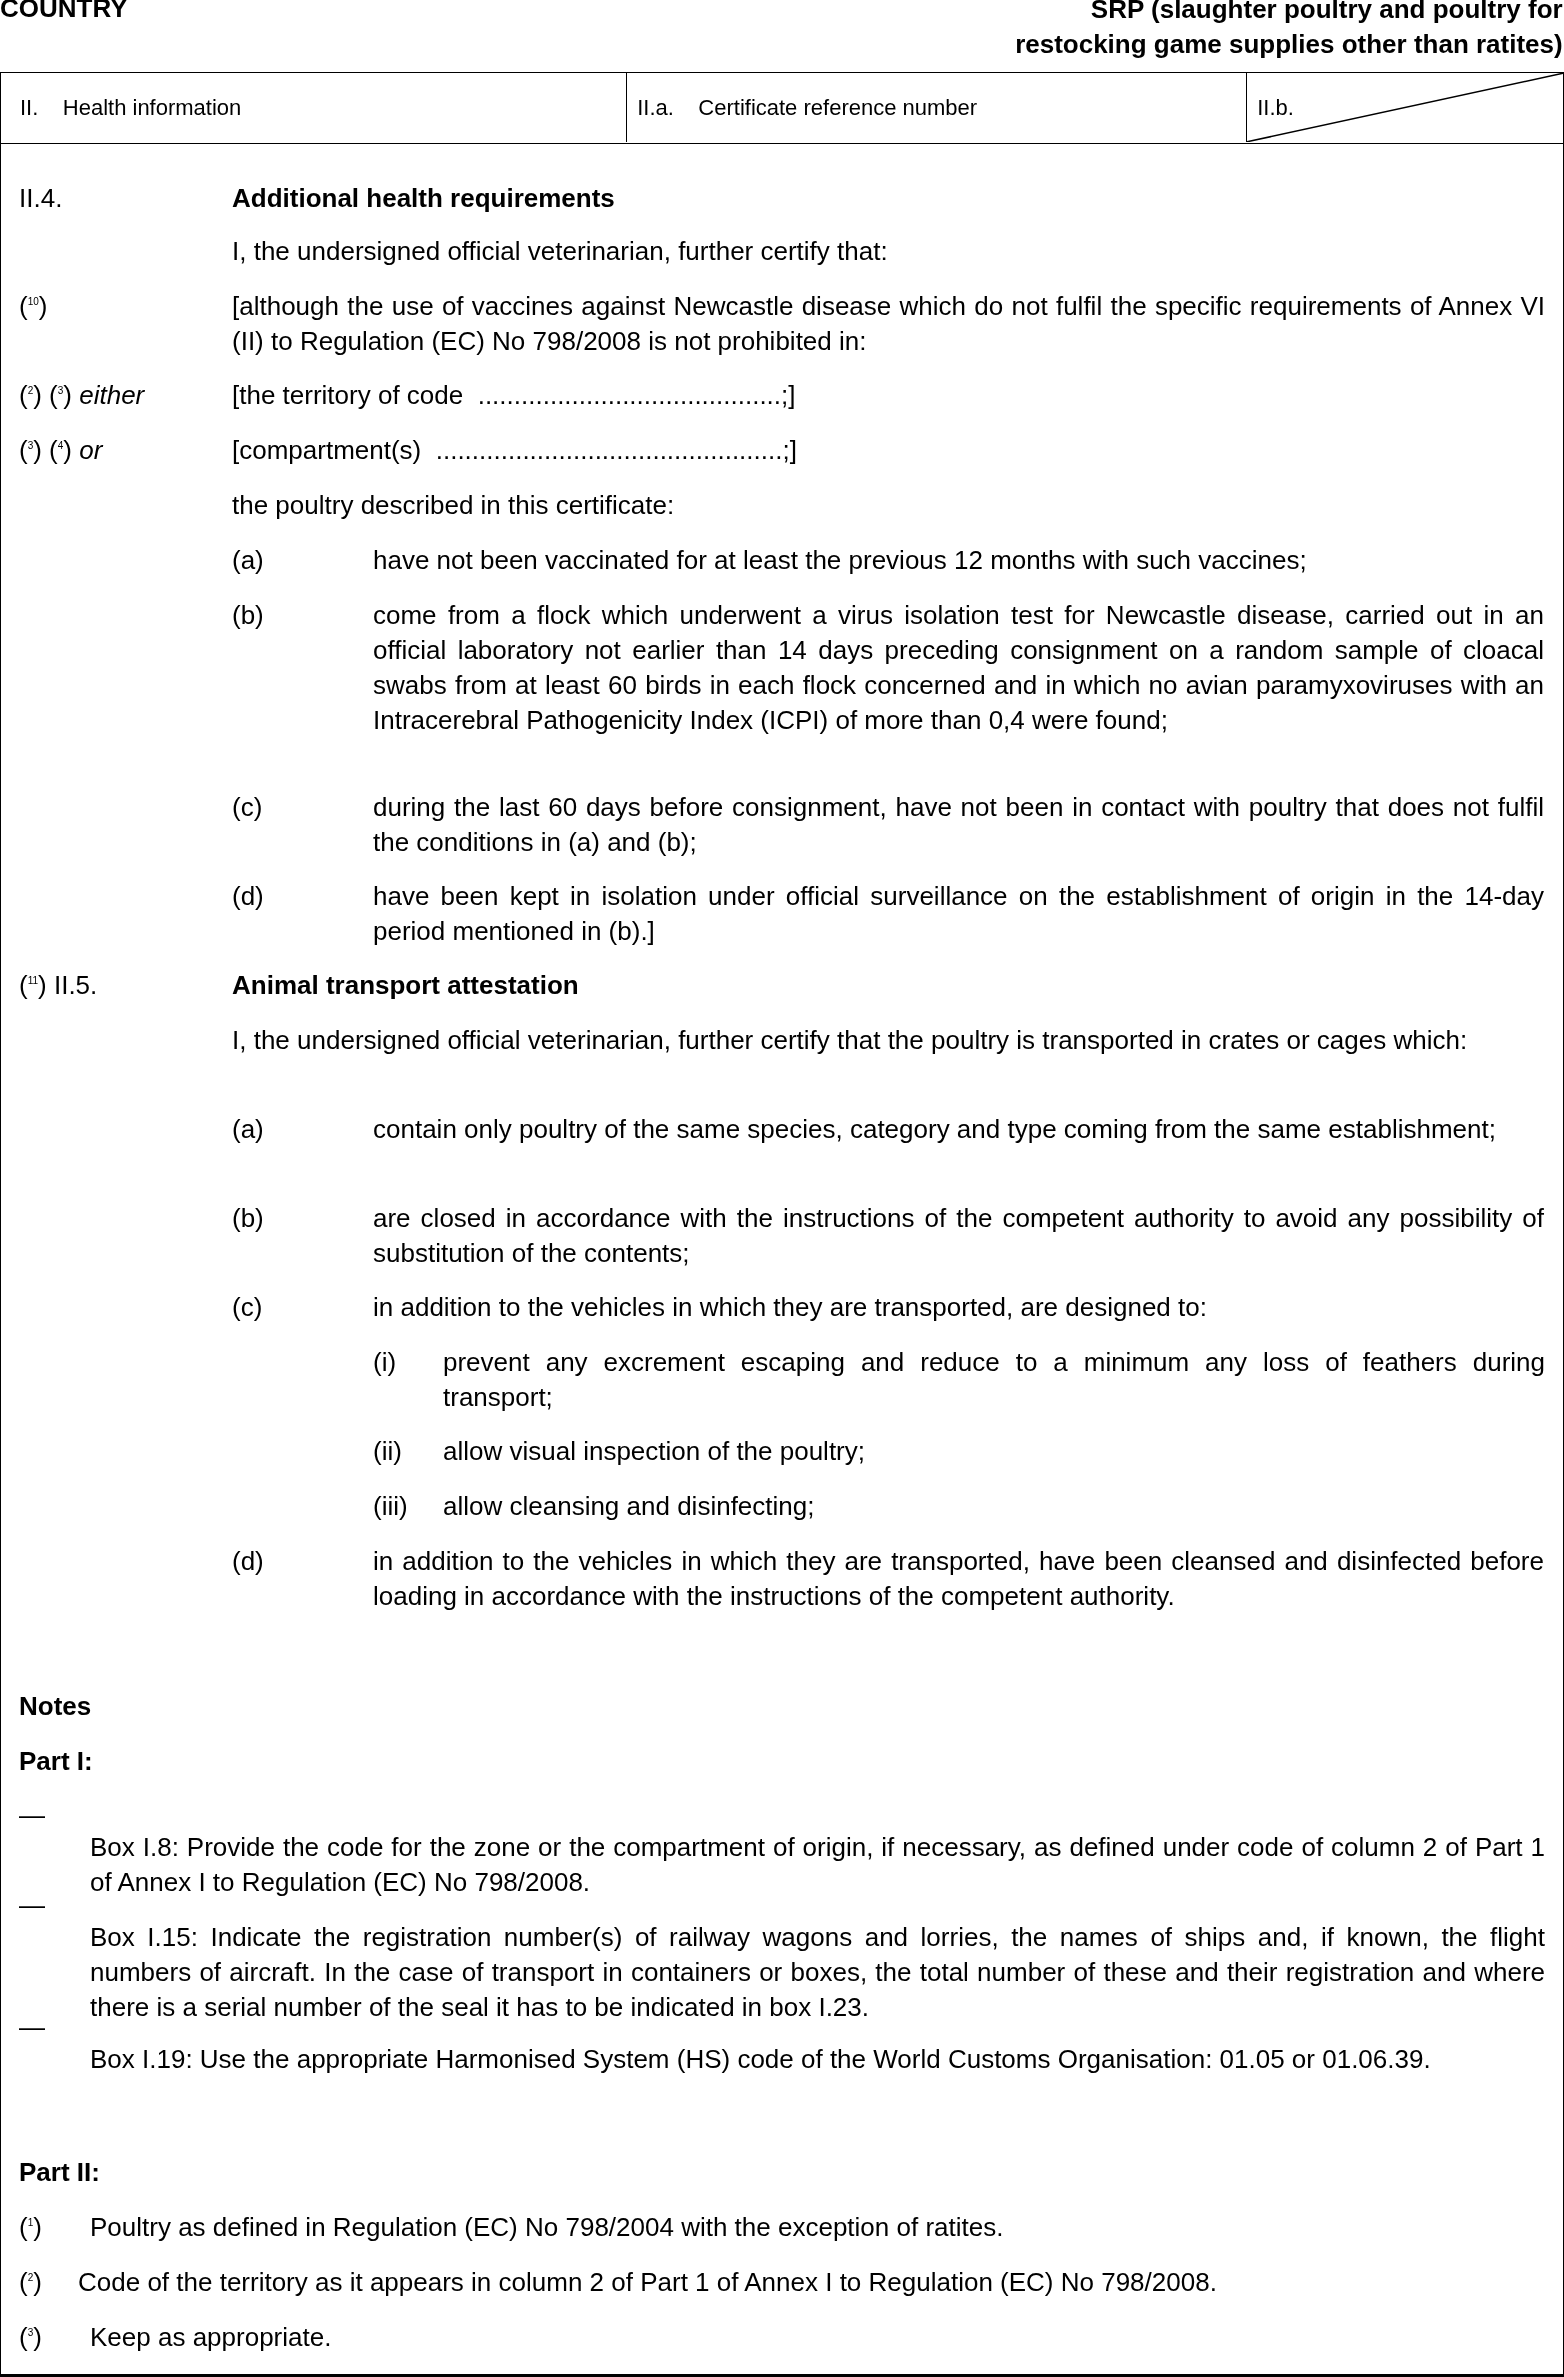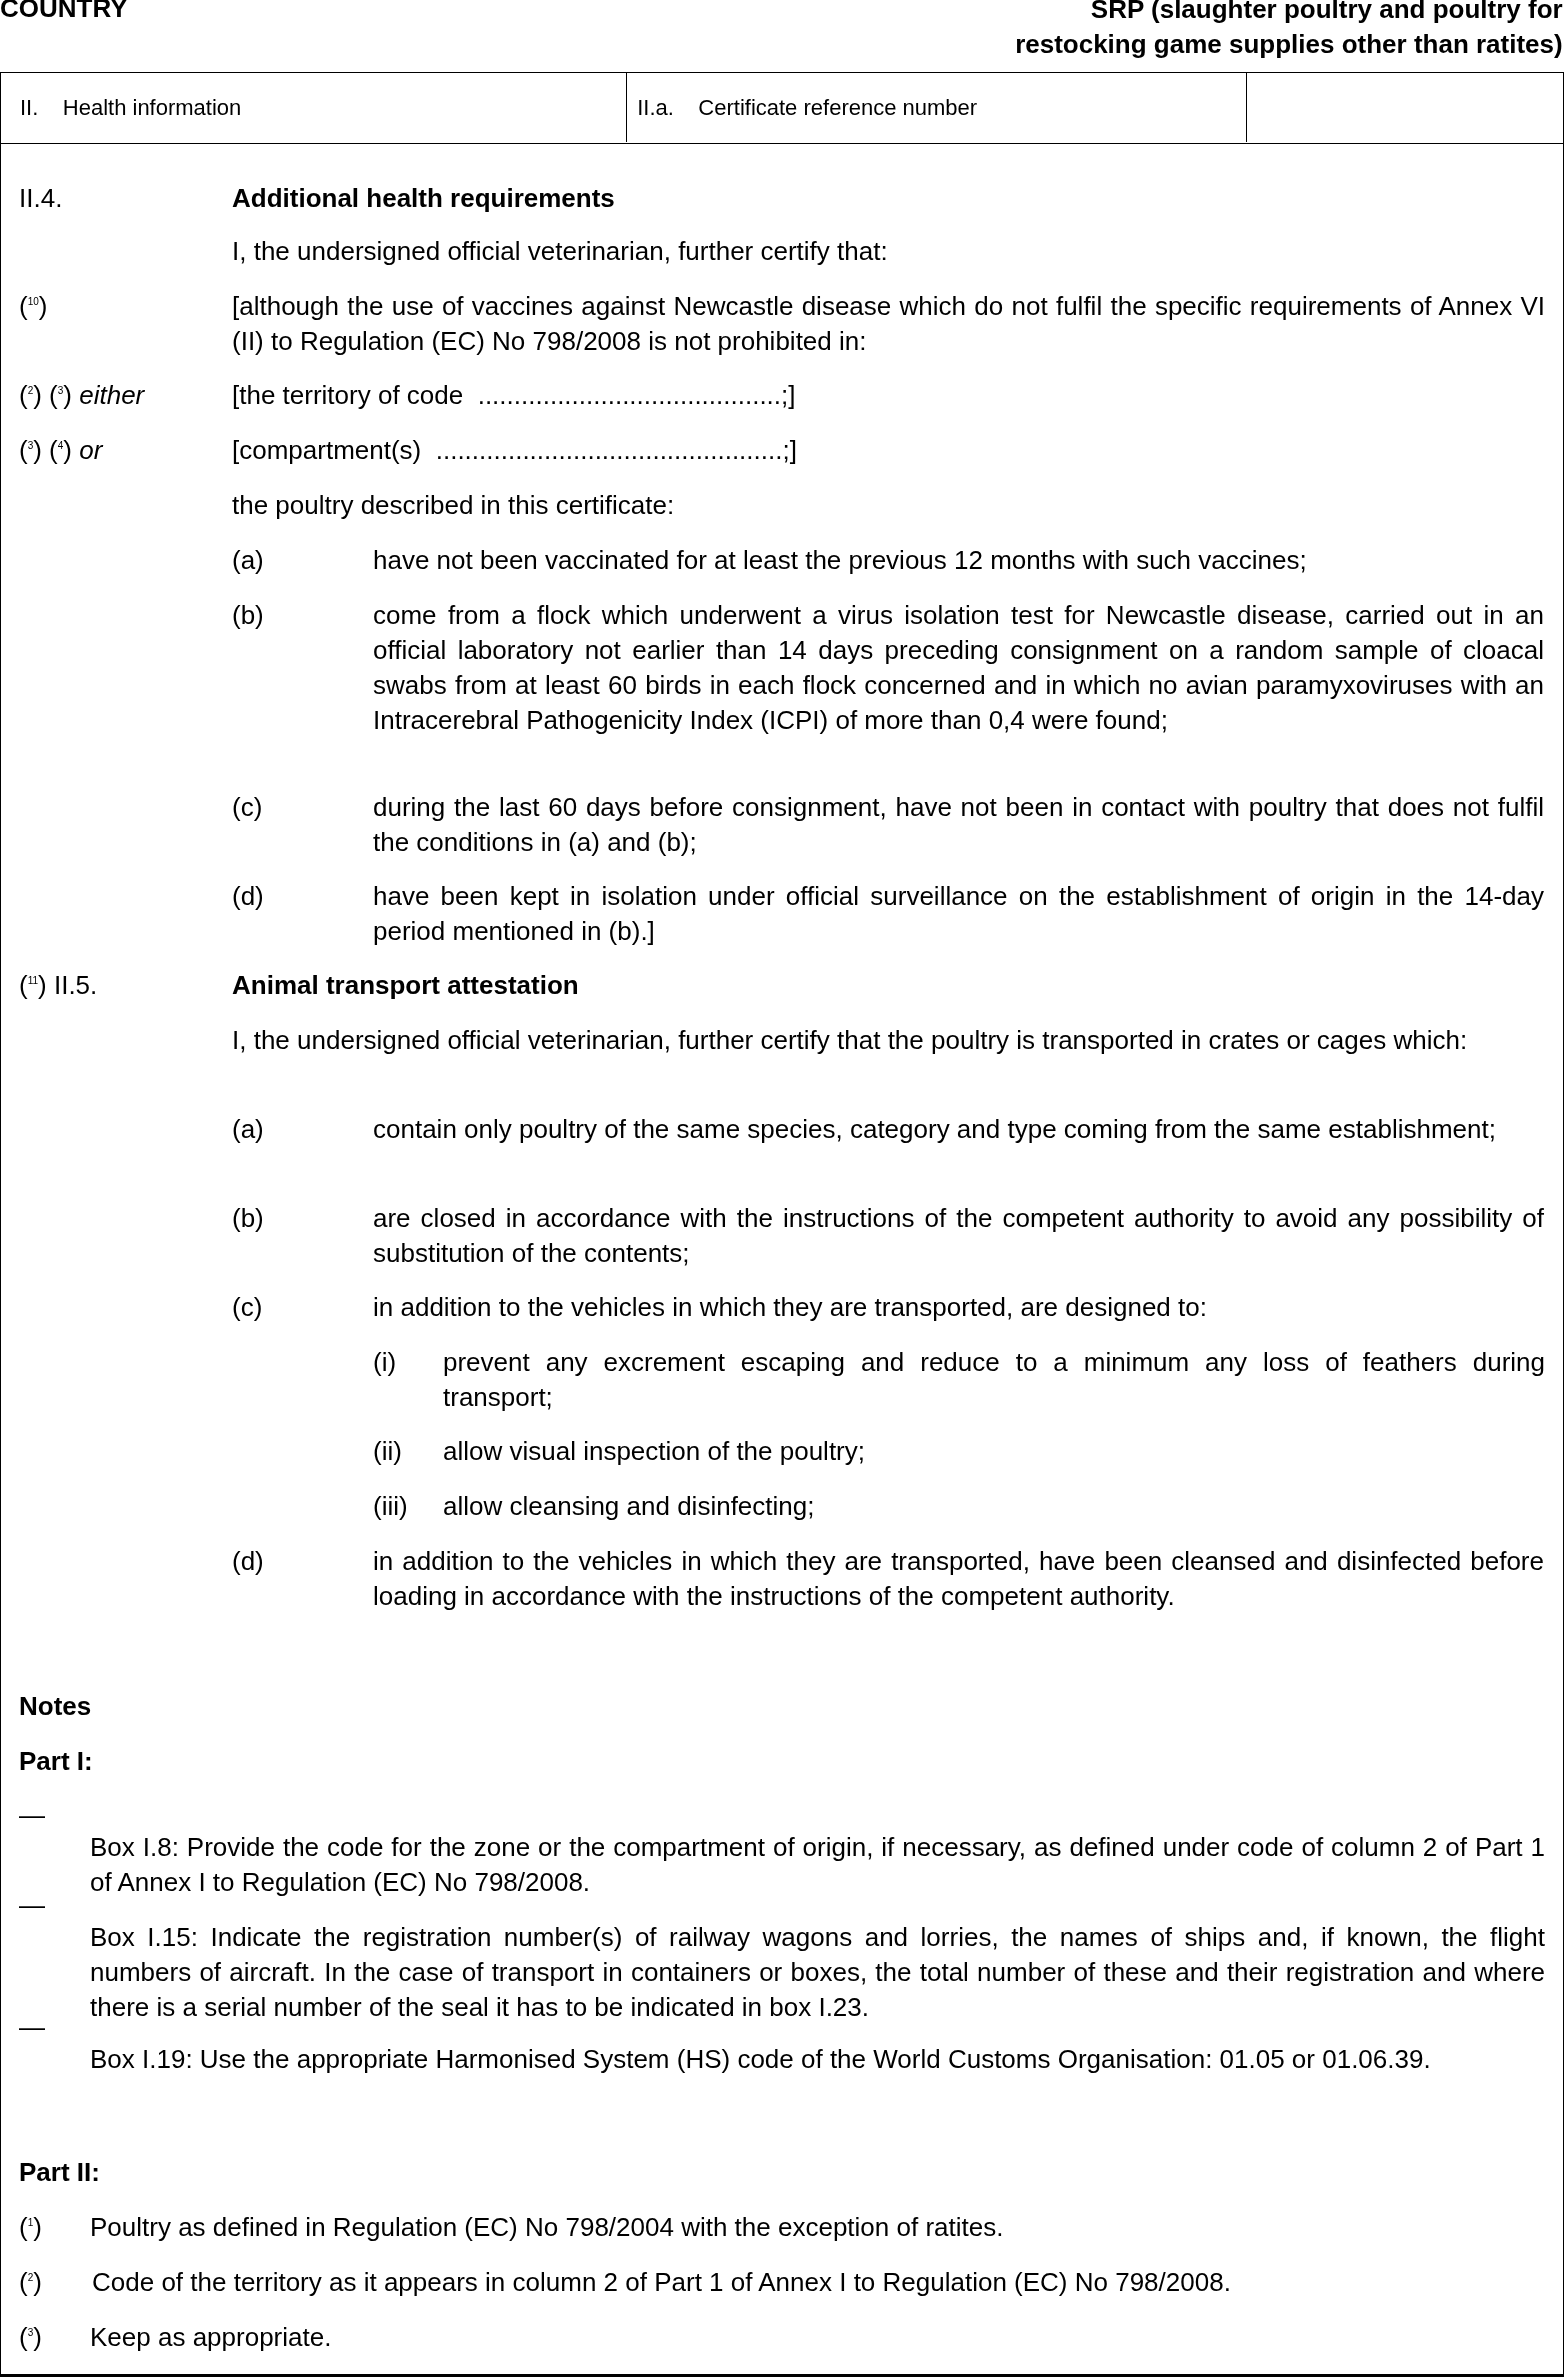--- a/index.html
+++ b/index.html
@@ -45,20 +45,26 @@
 </div>
 
 <div id="header-box">
   <div class="hcell" id="hc1">
     <span class="lbl" style="left:19px">
       <span style="white-space:pre">II.    Health information</span>
     </span>
   </div>
   <div class="hcell" id="hc2">
     <span class="lbl" style="left:10.2px;white-space:pre">II.a.    Certificate reference number</span>
+  </div>
+  <div class="hcell" id="hc3">
+    <span class="lbl" style="left:10.2px">II.b.</span>
+    <svg width="316" height="69" viewBox="0 0 494 107">
+      <line x1="0" y1="107" x2="494" y2="0" stroke="#000" stroke-width="2.5"></line>
+    </svg>
   </div>
 </div>
 
 <div id="main-box"></div>
 
 <div class="t lab" style="top:181px">II.4.</div>
 <div class="t c1 b" style="top:181px">Additional health requirements</div>
 <div class="t c1" style="top:234px">I, the undersigned official veterinarian, further certify that:</div>
 
 <div class="t lab" style="top:289px">(<sup>10</sup>)</div>
@@ -120,17 +126,17 @@
 
 <div class="t dash" style="top:2010px">—</div>
 <div class="para pn" style="top:2010px">Box I.19: Use the appropriate Harmonised System (HS) code of the World Customs Organisation: 01.05 or 01.06.39.</div>
 
 <div class="t lab b" style="top:2155px">Part II:</div>
 
 <div class="t lab" style="top:2210px">(<sup>1</sup>)</div>
 <div class="t" style="top:2210px;left:90px">Poultry as defined in Regulation (EC) No 798/2004 with the exception of ratites.</div>
 
 <div class="t lab" style="top:2265px">(<sup>2</sup>)</div>
-<div class="t" style="top:2265px;left:92px">Code of the territory as it appears in column 2 of Part 1 of Annex I to Regulation (EC) No 798/2008.</div>
+<div class="t" style="top:2265px;left:78px">Code of the territory as it appears in column 2 of Part 1 of Annex I to Regulation (EC) No 798/2008.</div>
 
 <div class="t lab" style="top:2320px">(<sup>3</sup>)</div>
 <div class="t" style="top:2320px;left:90px">Keep as appropriate.</div>
 
 
 </body></html>

